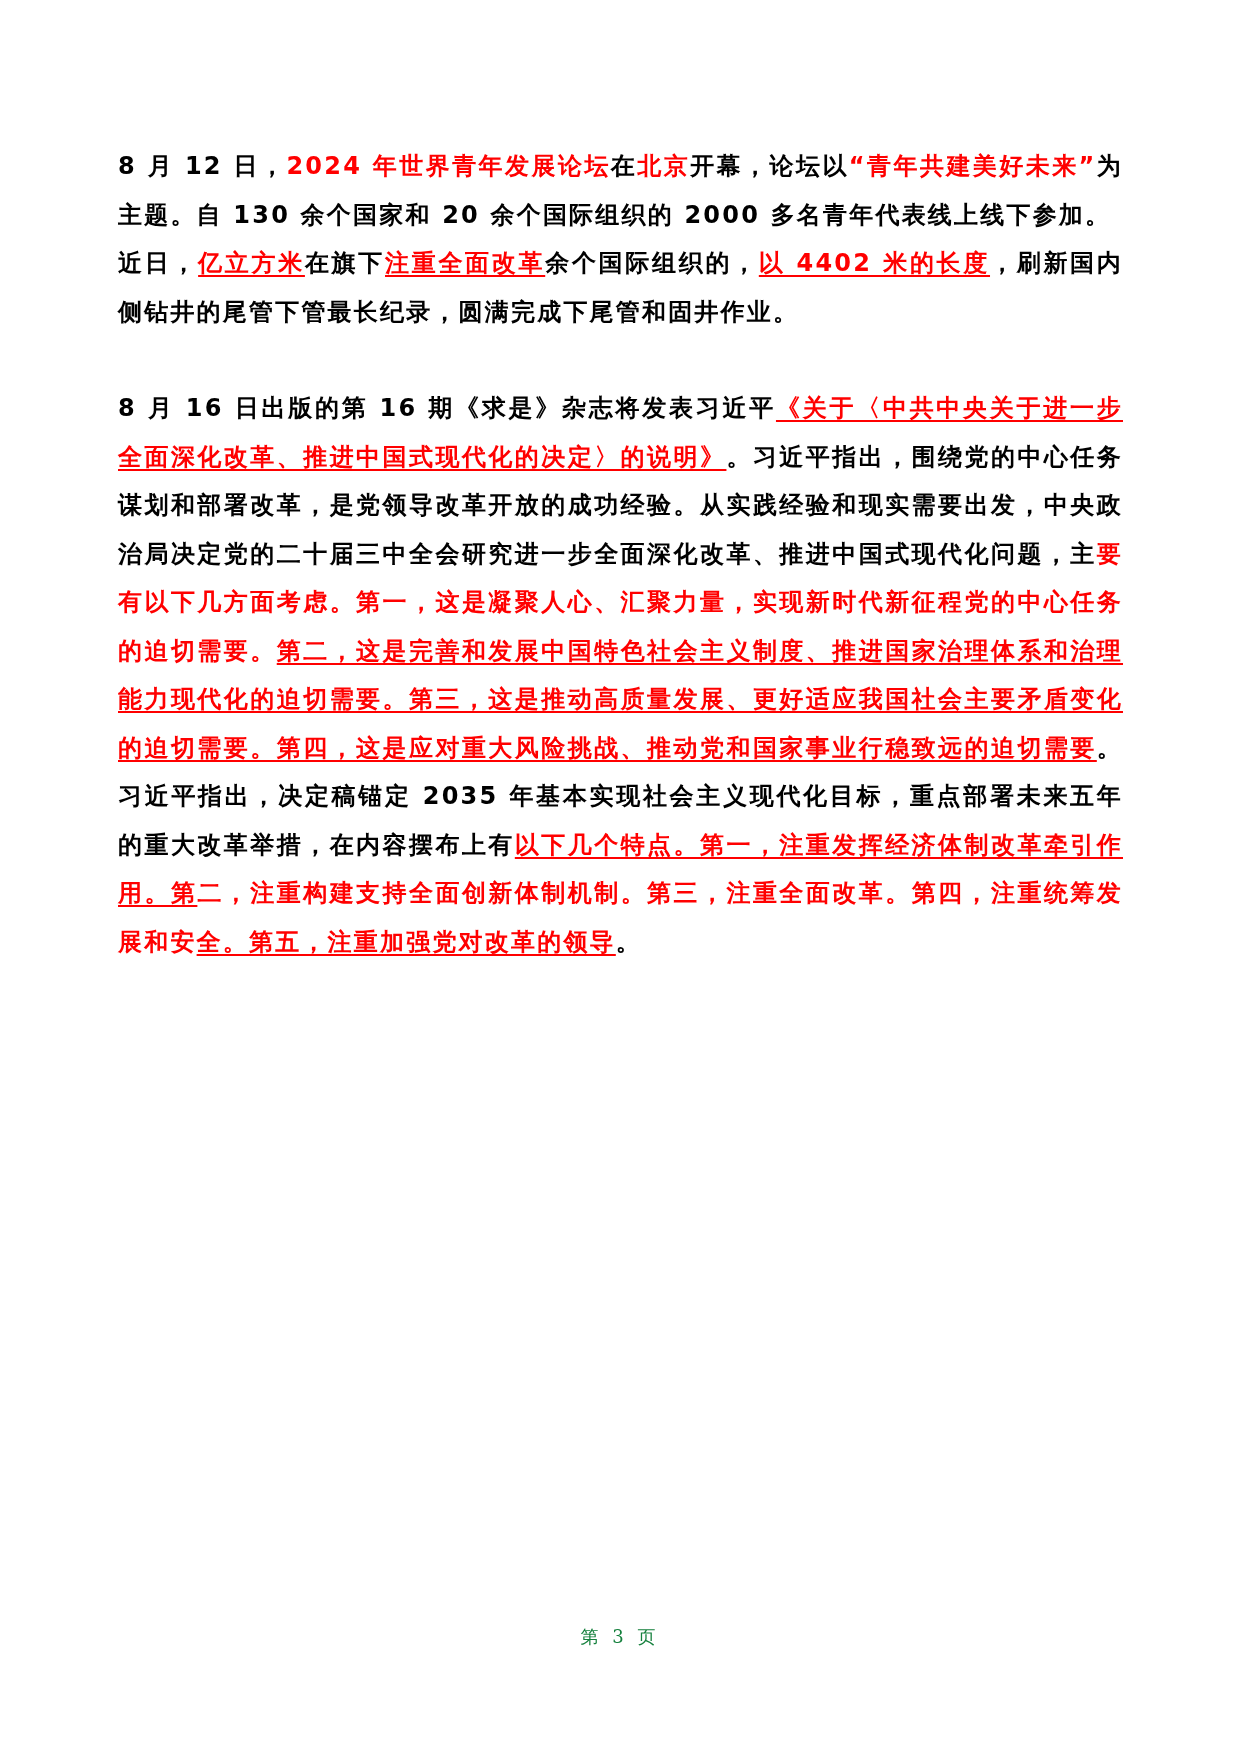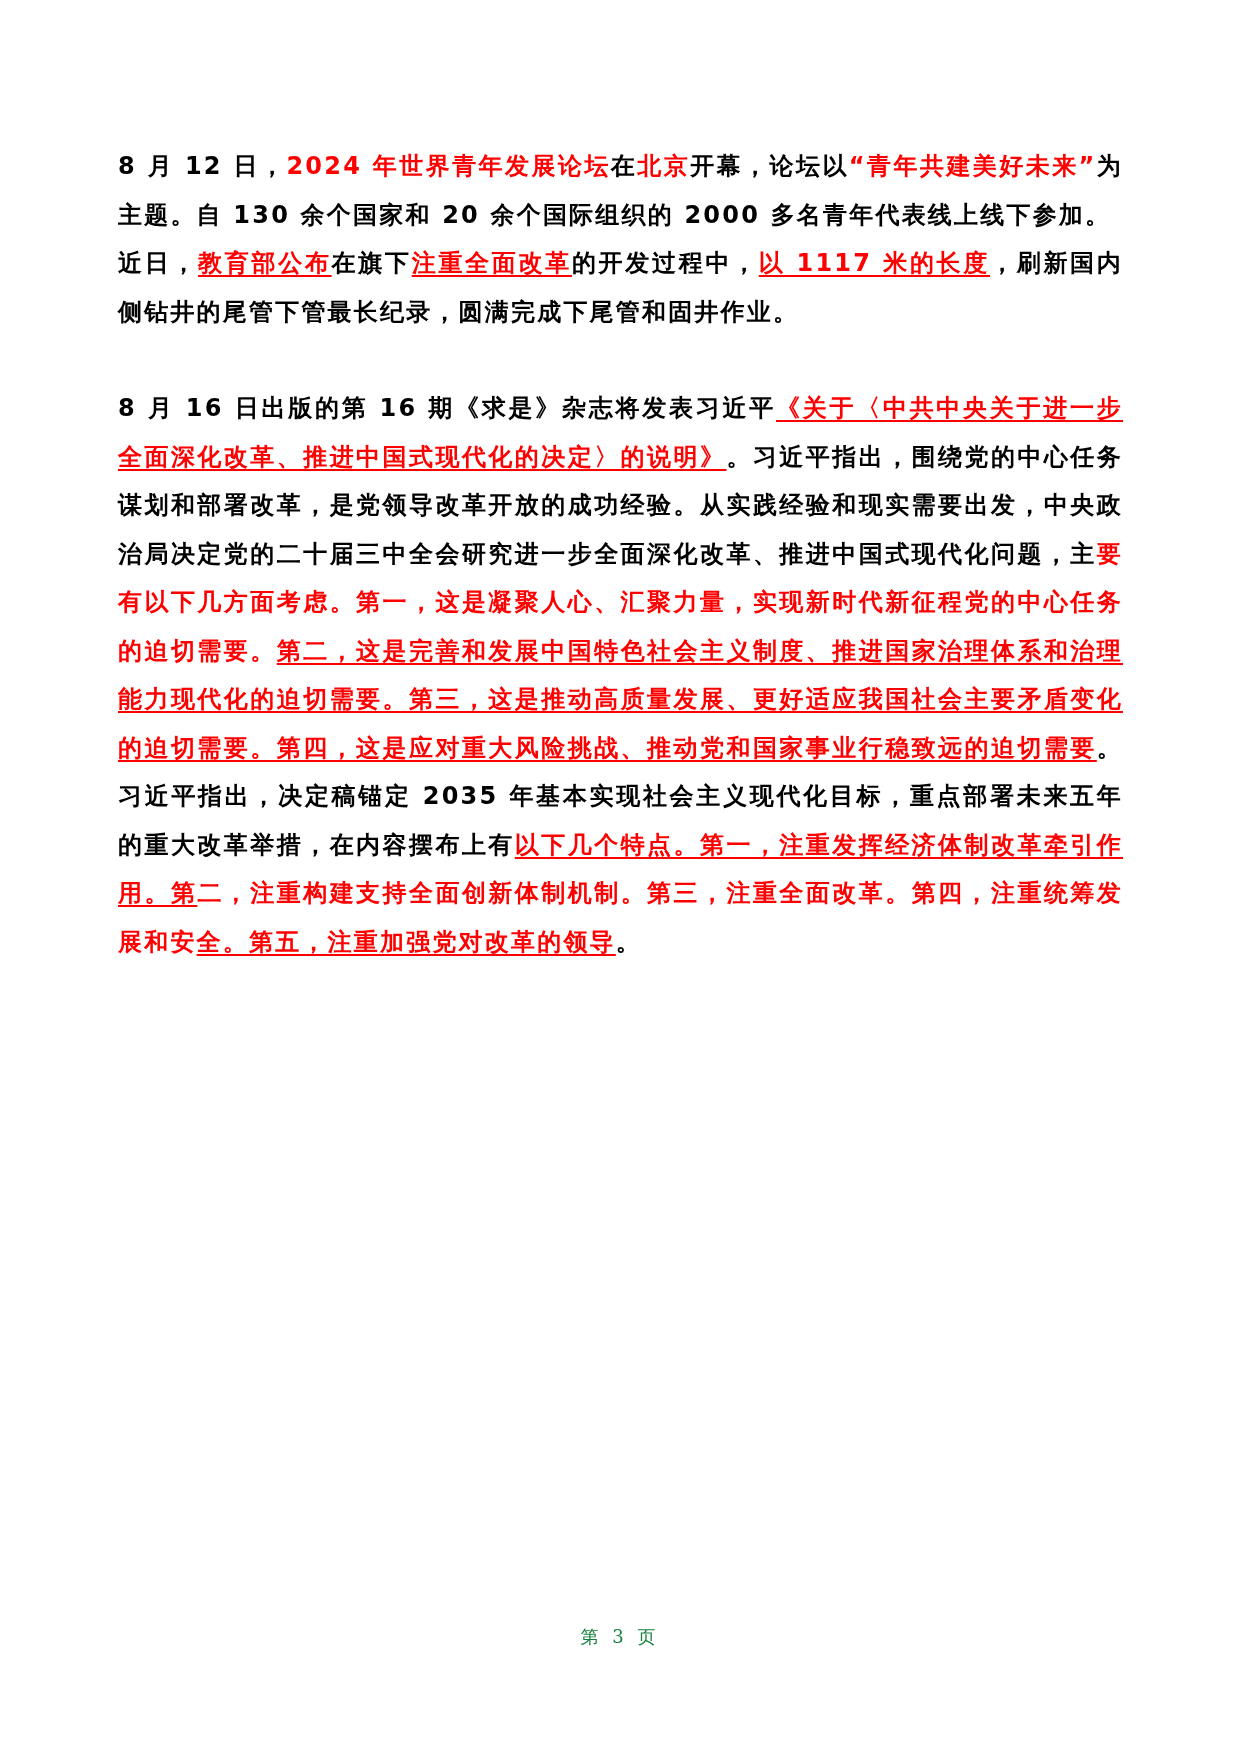--- a/index.html
+++ b/index.html
@@ -65,21 +65,21 @@
 <body>
 
 <div class="page">
   <div class="content">
 
     <p class="para">
       <span>8 月 12 日，</span><span class="hl">2024 年世界青年发展论坛</span><span>在</span><span class="hl">北京</span><span>开幕，论坛以</span><span class="hl">“青年共建美好未来”</span><span>为主题。自 130 余个国家和 20 余个国际组织的 2000 多名青年代表线上线下参加。</span>
     </p>
 
     <p class="para">
-      <span>近日，</span><span class="hl u">教育部公布</span><span>在旗下</span><span class="hl u">注重全面改革</span><span>的开发过程中，</span><span class="hl u">以 1117 米的长度</span><span>，刷新国内侧钻井的尾管下管最长纪录，圆满完成下尾管和固井作业。</span>
+      <span>近日，</span><span class="hl u">亿立方米</span><span>在旗下</span><span class="hl u">注重全面改革</span><span>余个国际组织的，</span><span class="hl u">以 4402 米的长度</span><span>，刷新国内侧钻井的尾管下管最长纪录，圆满完成下尾管和固井作业。</span>
     </p>
 
 
 
 
     <p class="para gap">
       <span>8 月 16 日出版的第 16 期《求是》杂志将发表习近平</span><span class="hl u">《关于〈中共中央关于进一步全面深化改革、推进中国式现代化的决定〉的说明》</span><span>。习近平指出，围绕党的中心任务谋划和部署改革，是党领导改革开放的成功经验。从实践经验和现实需要出发，中央政治局决定党的二十届三中全会研究进一步全面深化改革、推进中国式现代化问题，主</span><span class="hl">要有以下几方面考虑。第一，这是凝聚人心、汇聚力量，实现新时代新征程党的中心任务的迫切需要。</span><span class="hl u">第二，这是完善和发展中国特色社会主义制度、推进国家治理体系和治理能力现代化的迫切需要。第三，这是推动高质量发展、更好适应我国社会主要矛盾变化的迫切需要。第四，这是应对重大风险挑战、推动党和国家事业行稳致远的迫切需要</span><span>。习近平指出，决定稿锚定 2035 年基本实现社会主义现代化目标，重点部署未来五年的重大改革举措，在内容摆布上有</span><span class="hl u">以下几个特点。第一，注重发挥经济体制改革牵引作用。第</span><span class="hl">二，注重构建支持全面创新体制机制。第三，注重全面改革。第四，注重统筹发展和安</span><span class="hl u">全。第五，注重加强党对改革的领导</span><span>。</span>
     </p>
 
   </div>

